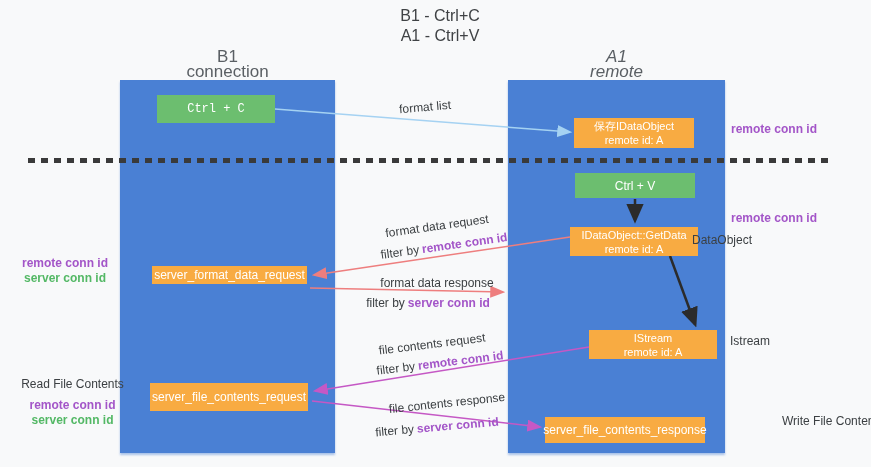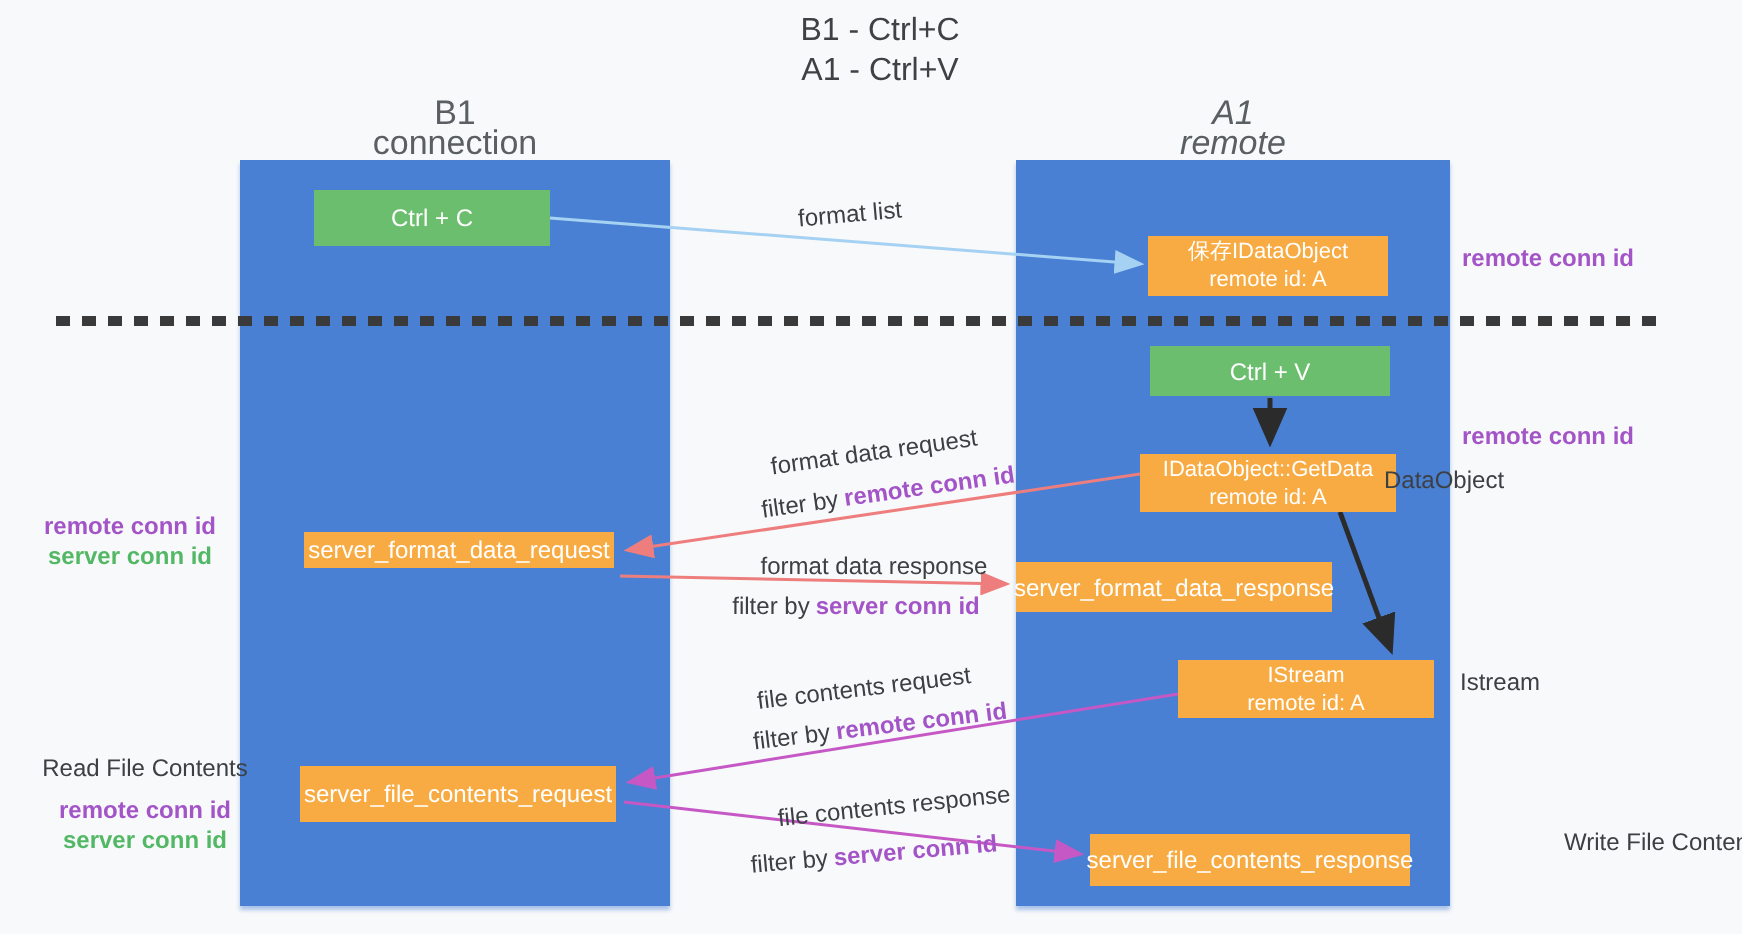--- a/index.html
+++ b/index.html
@@ -20,21 +20,21 @@
 
   .divider{position:absolute; left:28px; top:158px; width:805px; height:5px;
            background:repeating-linear-gradient(90deg,#3a3a3a 0 7px,transparent 7px 13px);}
 
   .node{position:absolute; display:flex; flex-direction:column; justify-content:center;
         align-items:center; text-align:center; color:#ffffff; font-size:12px; line-height:14px;}
   .node.green{background:#6cbe6f;}
   .node.orange{background:#f8ab42;}
   .node.small{font-size:11px;}
 
-  .n-ctrl-c{left:157px; top:95px; width:118px; height:28px;}
+  .n-ctrl-c{left:157px; top:95px; width:118px; height:28px;font-family:Liberation Mono, monospace;}
   .n-save{left:574px; top:118px; width:120px; height:30px;}
   .n-ctrl-v{left:575px; top:173px; width:120px; height:25px;}
   .n-getdata{left:570px; top:227px; width:128px; height:29px;}
   .n-fmt-req{left:152px; top:266px; width:155px; height:18px;}
   .n-fmt-resp{left:508px; top:281px; width:158px; height:25px;}
   .n-istream{left:589px; top:330px; width:128px; height:29px;}
   .n-file-req{left:150px; top:383px; width:158px; height:28px;}
   .n-file-resp{left:545px; top:417px; width:160px; height:26px;}
 
   .slabel{position:absolute; font-size:12px; line-height:15px; color:#3c4043; white-space:nowrap;}
@@ -117,23 +117,20 @@
 
   <div class="node orange small n-getdata">
     <div>IDataObject::GetData</div>
     <div>remote id: A</div>
   </div>
 
   <div class="node orange n-fmt-req">
     <div>server_format_data_request</div>
   </div>
 
-  <div class="node orange n-fmt-resp">
-    <div>server_format_data_response</div>
-  </div>
 
   <div class="node orange small n-istream">
     <div>IStream</div>
     <div>remote id: A</div>
   </div>
 
   <div class="node orange n-file-req">
     <div>server_file_contents_request</div>
   </div>
 

